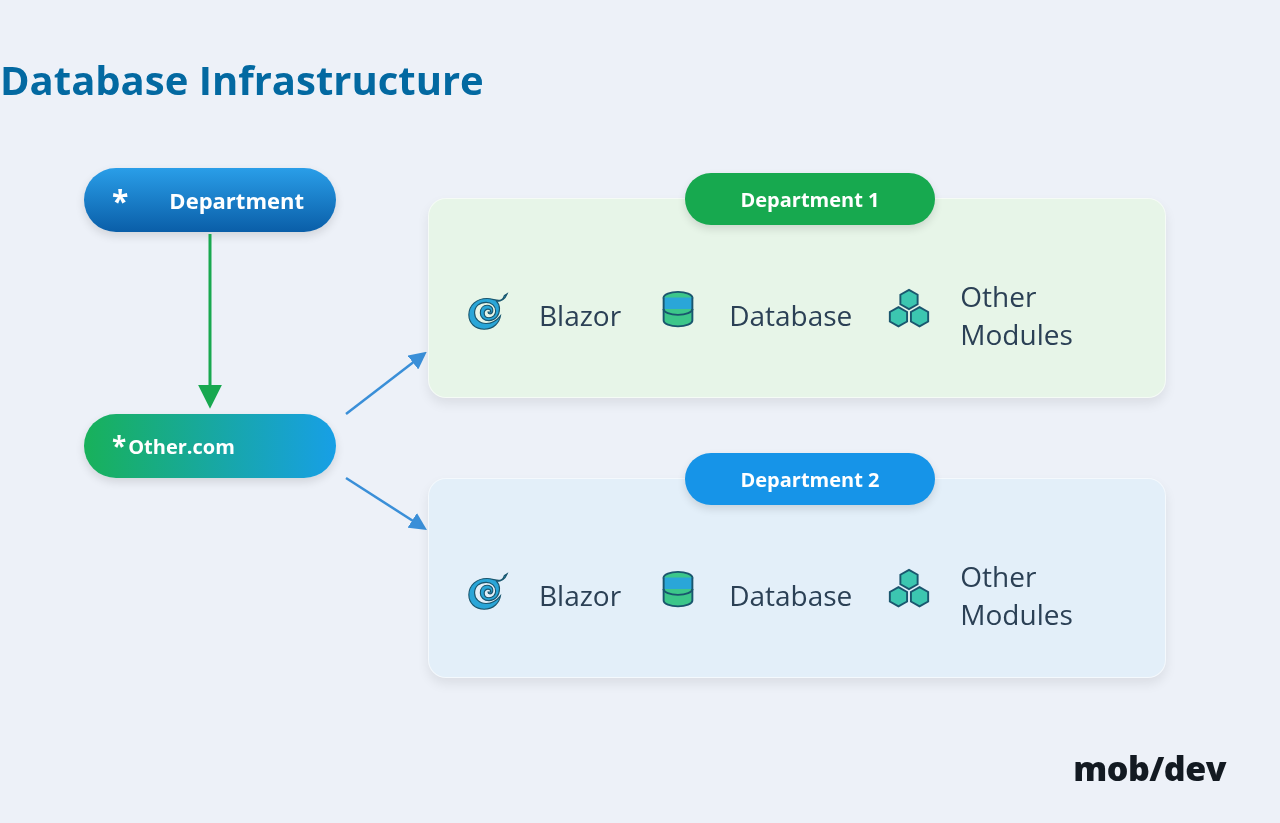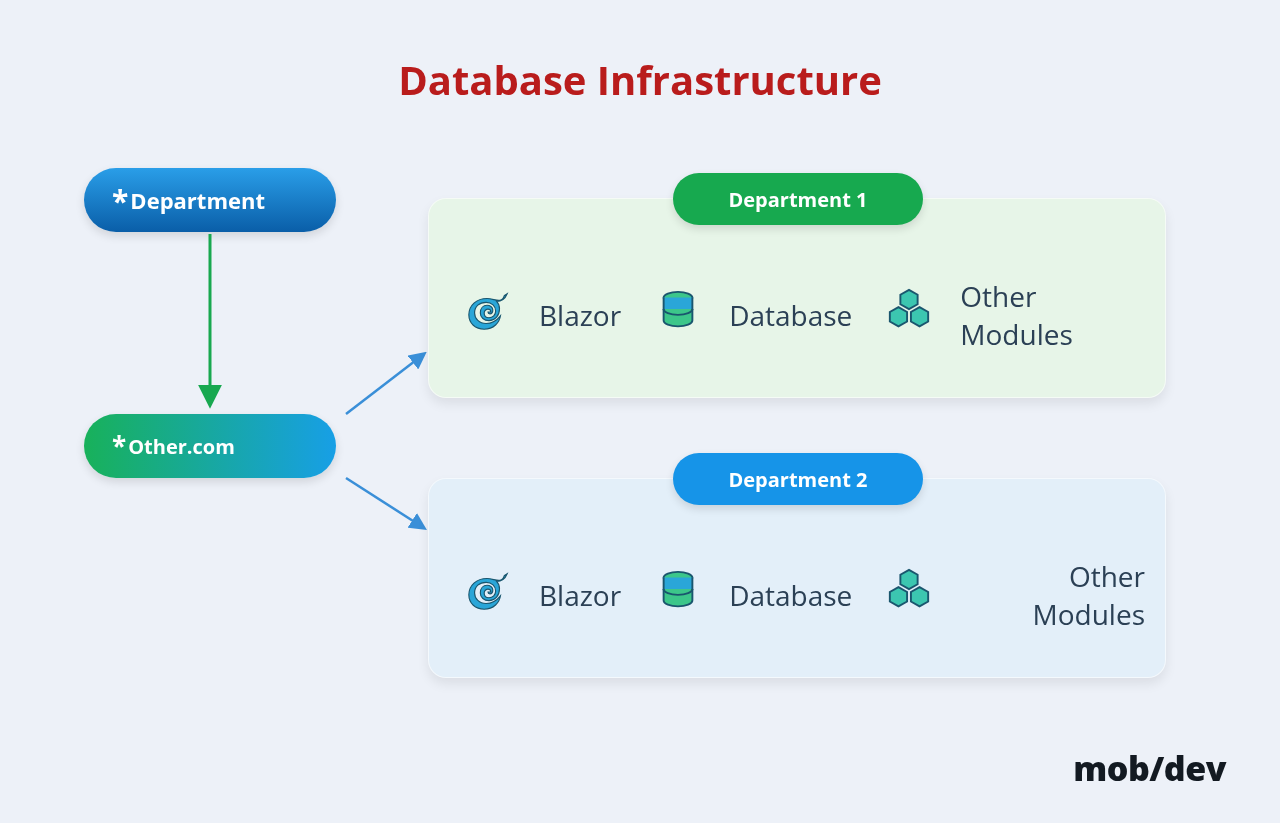--- a/index.html
+++ b/index.html
@@ -7,66 +7,66 @@
   body {
     background: #edf1f8;
     font-family: "Segoe UI", "Open Sans", Arial, sans-serif;
     position: relative;
     overflow: hidden;
   }
   .title {
     position: absolute;
     top: 52px;
     left: 0; right: 0;
-    text-align: center;
+    text-align: left;
     font-size: 40px;
     font-weight: 700;
-    color: #b91c1c;
+    color: #0369a1;
   }
   .pill {
     position: absolute;
     height: 64px;
     border-radius: 32px;
     display: flex;
     align-items: center;
     padding: 0 28px;
     color: #fff;
     font-weight: 700;
     box-shadow: 0 4px 10px rgba(0,0,0,0.12);
   }
   .pill-dept {
     left: 84px;
     top: 168px;
     width: 252px;
     background: linear-gradient(180deg, #2a9ee8 0%, #0a5ea8 100%);
   }
   .pill-dept .ast { font-size: 30px; font-weight: 700; margin-right: 2px; }
-  .pill-dept .txt { font-size: 22px; }
+  .pill-dept .txt { font-size: 22px; margin-left: 39px; }
   .pill-domain {
     left: 84px;
     top: 414px;
     width: 252px;
     background: linear-gradient(90deg, #18b15a 0%, #179fe6 100%);
     font-size: 20px;
   }
   .pill-domain .ast { font-size: 26px; margin-right: 2px; }
   .card {
     position: absolute;
     left: 428px;
     width: 738px;
     height: 200px;
     border-radius: 18px;
     box-shadow: 0 6px 12px rgba(0,0,0,0.08);
     border: 1px solid rgba(255,255,255,0.6);
   }
   .card1 { top: 198px; background: #e7f5e8; }
-  .card2 { top: 478px; background: #e3eff9; text-align: right; }
+  .card2 { top: 478px; background: #e3eff9; }
   .card-header {
     position: absolute;
-    left: 244px;
+    left: 256px;
     top: -26px;
     width: 250px;
     height: 52px;
     border-radius: 26px;
     color: #fff;
     font-weight: 700;
     font-size: 20px;
     display: flex;
     align-items: center;
     justify-content: center;

